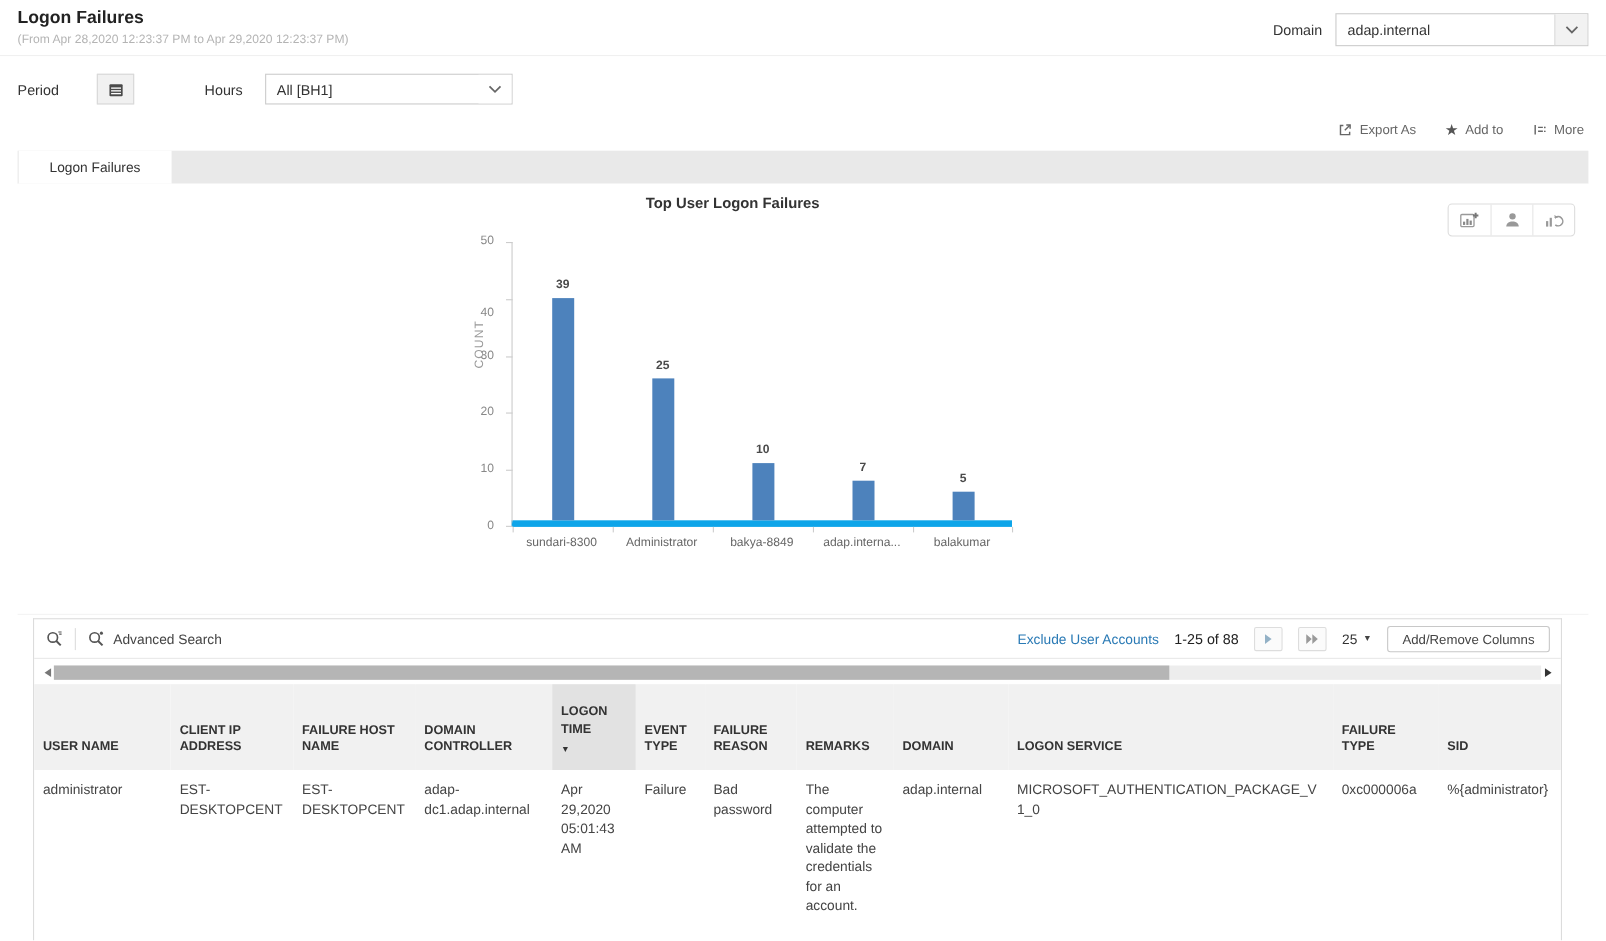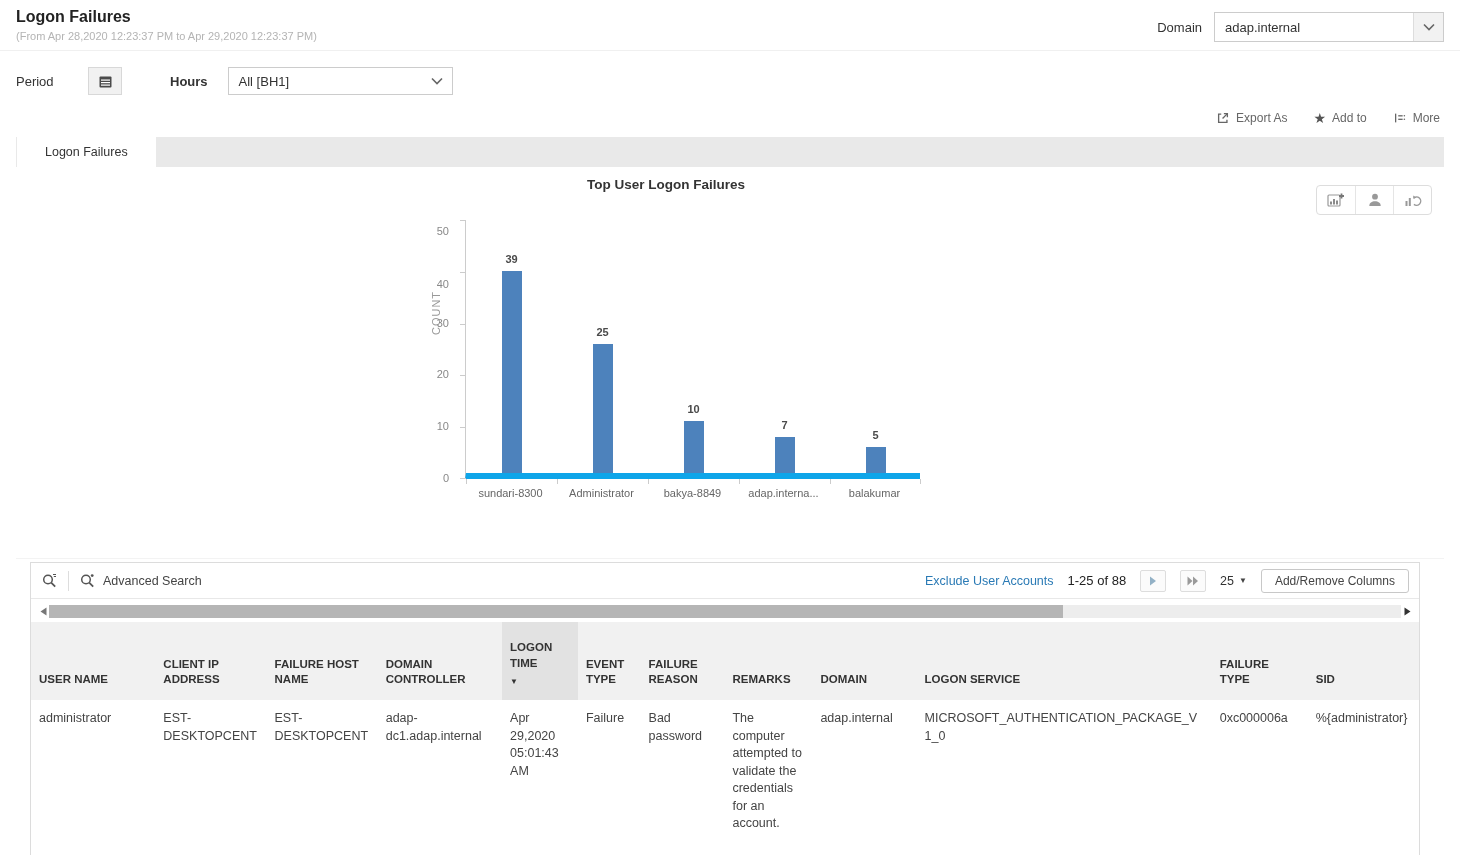--- a/index.html
+++ b/index.html
@@ -22,21 +22,21 @@
     background:#f2f2f2; border-left:1px solid #ddd; }
   .domain-select { width:230px; }
   
   .filter-row { display:flex; align-items:center; padding:16px 16px 6px; }
   .flabel { font-size:13px; color:#333; }
   .period-label { width:72px; }
   .cal-btn { width:34px; height:28px; background:#f1f1f1; border:1px solid #d8d8d8;
     display:flex; align-items:center; justify-content:center; }
   .period-input { width:288px; height:28px; background:#f7f7f7; border:1px solid #d8d8d8; border-left:none;
     display:flex; align-items:center; padding:0 14px; font-size:12.5px; color:#666; }
-  .hours-label { margin-left:48px; margin-right:20px;font-weight:bold; }
+  .hours-label { margin-left:64px; margin-right:20px; }
   .hours-select { width:225px; height:28px; }
   .hours-select .chev { background:#fff; border-left:none; }
   
   .action-row { display:flex; justify-content:flex-end; align-items:center; gap:26px; padding:10px 20px 12px; }
   .action-item { display:flex; align-items:center; gap:6px; font-size:12px; color:#666; cursor:pointer; }
   .star-glyph { font-size:14px; color:#555; line-height:1; }
   
   .content-panel { margin:0 16px; }
   .tab-strip { background:#e9e9e9; height:30px; display:flex; }
   .tab { background:#fff; padding:0 28px; line-height:30px; font-size:12.5px; color:#333; margin-left:1px; }
@@ -204,21 +204,21 @@
       </div>
     </div>
 
     <div class="chart-ylab">COUNT</div>
     <div class="chart-yticks">
         <div class="ytick" style="top: 252px;">0</div>
         <div class="ytick" style="top: 200.2px;">10</div>
         <div class="ytick" style="top: 148.4px;">20</div>
         <div class="ytick" style="top: 96.6px;">30</div>
         <div class="ytick" style="top: 58px;">40</div>
-        <div class="ytick" style="top: -7px; margin-top: 12px;">50</div>
+        <div class="ytick" style="top: -7px;">50</div>
       </div>
     <div class="chart-plot">
         <div class="ymark" style="top: 258px;"></div>
         <div class="ymark" style="top: 207.2px;"></div>
         <div class="ymark" style="top: 155.4px;"></div>
         <div class="ymark" style="top: 103.6px;"></div>
         <div class="ymark" style="top: 51.8px;"></div>
         <div class="ymark" style="top: 0px;"></div>
         <div class="xmark" style="left: 0px; top: 259px;"></div>
         <div class="xmark" style="left: 91px; top: 259px;"></div>

